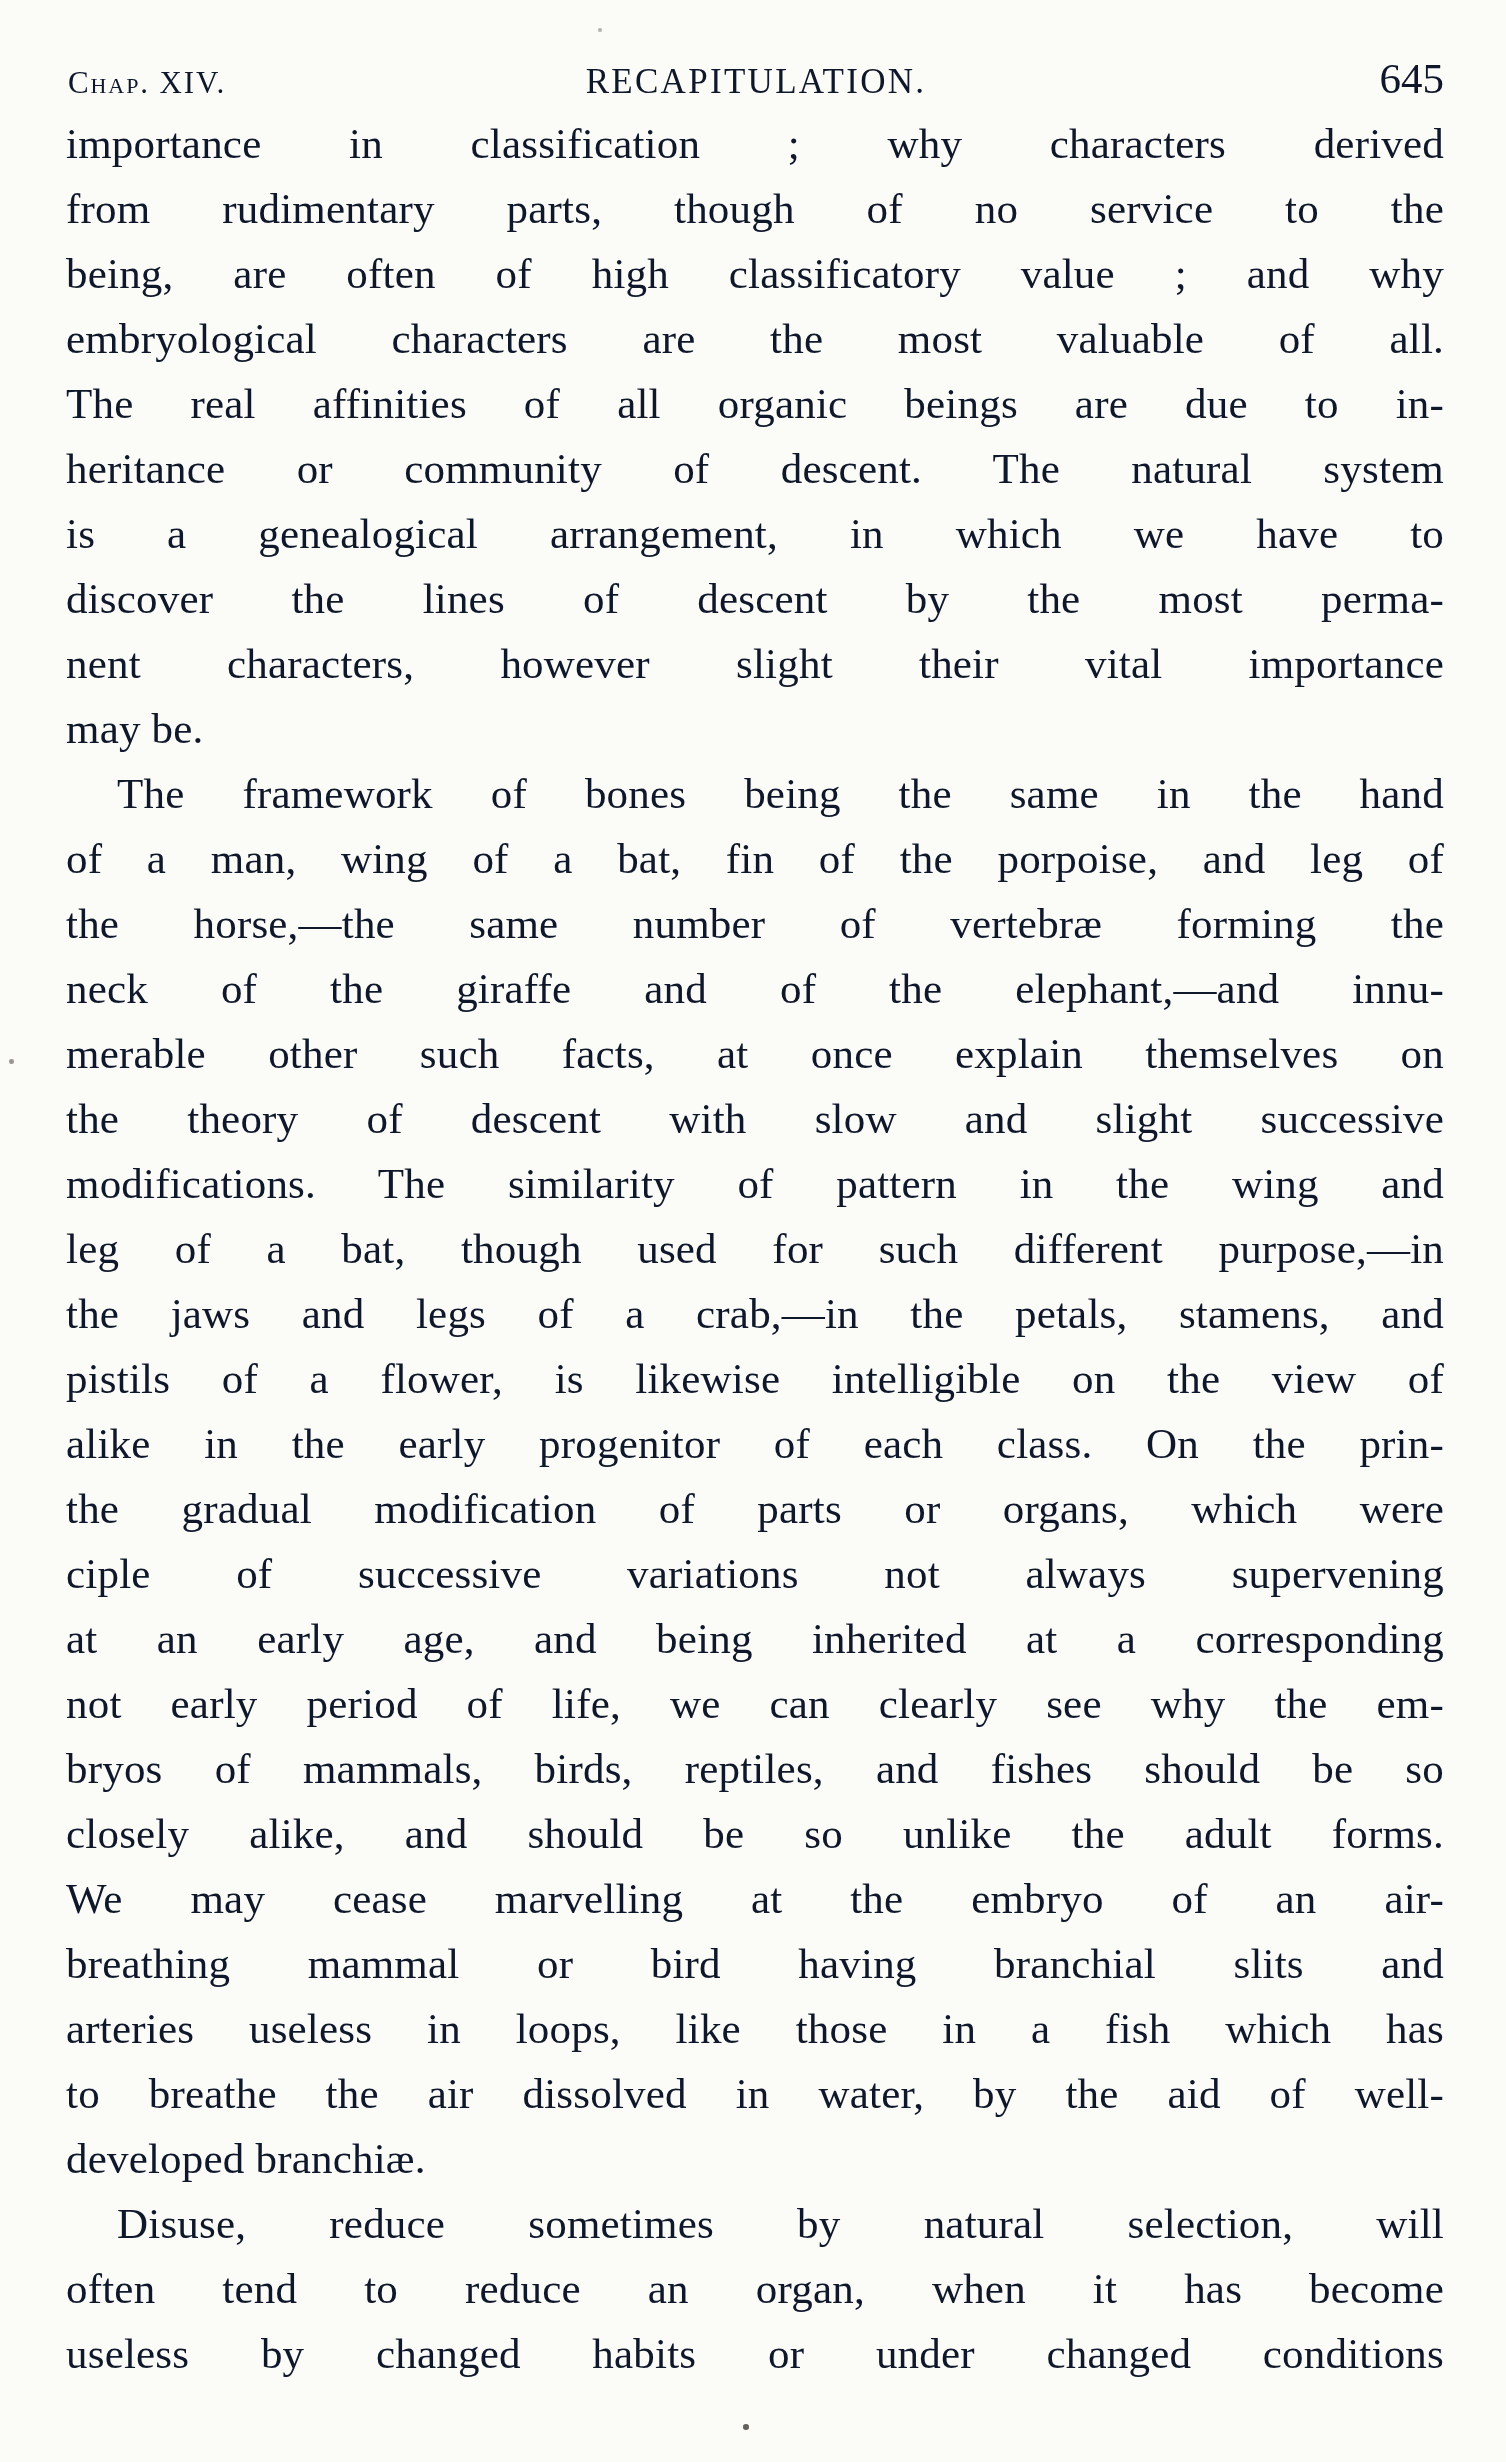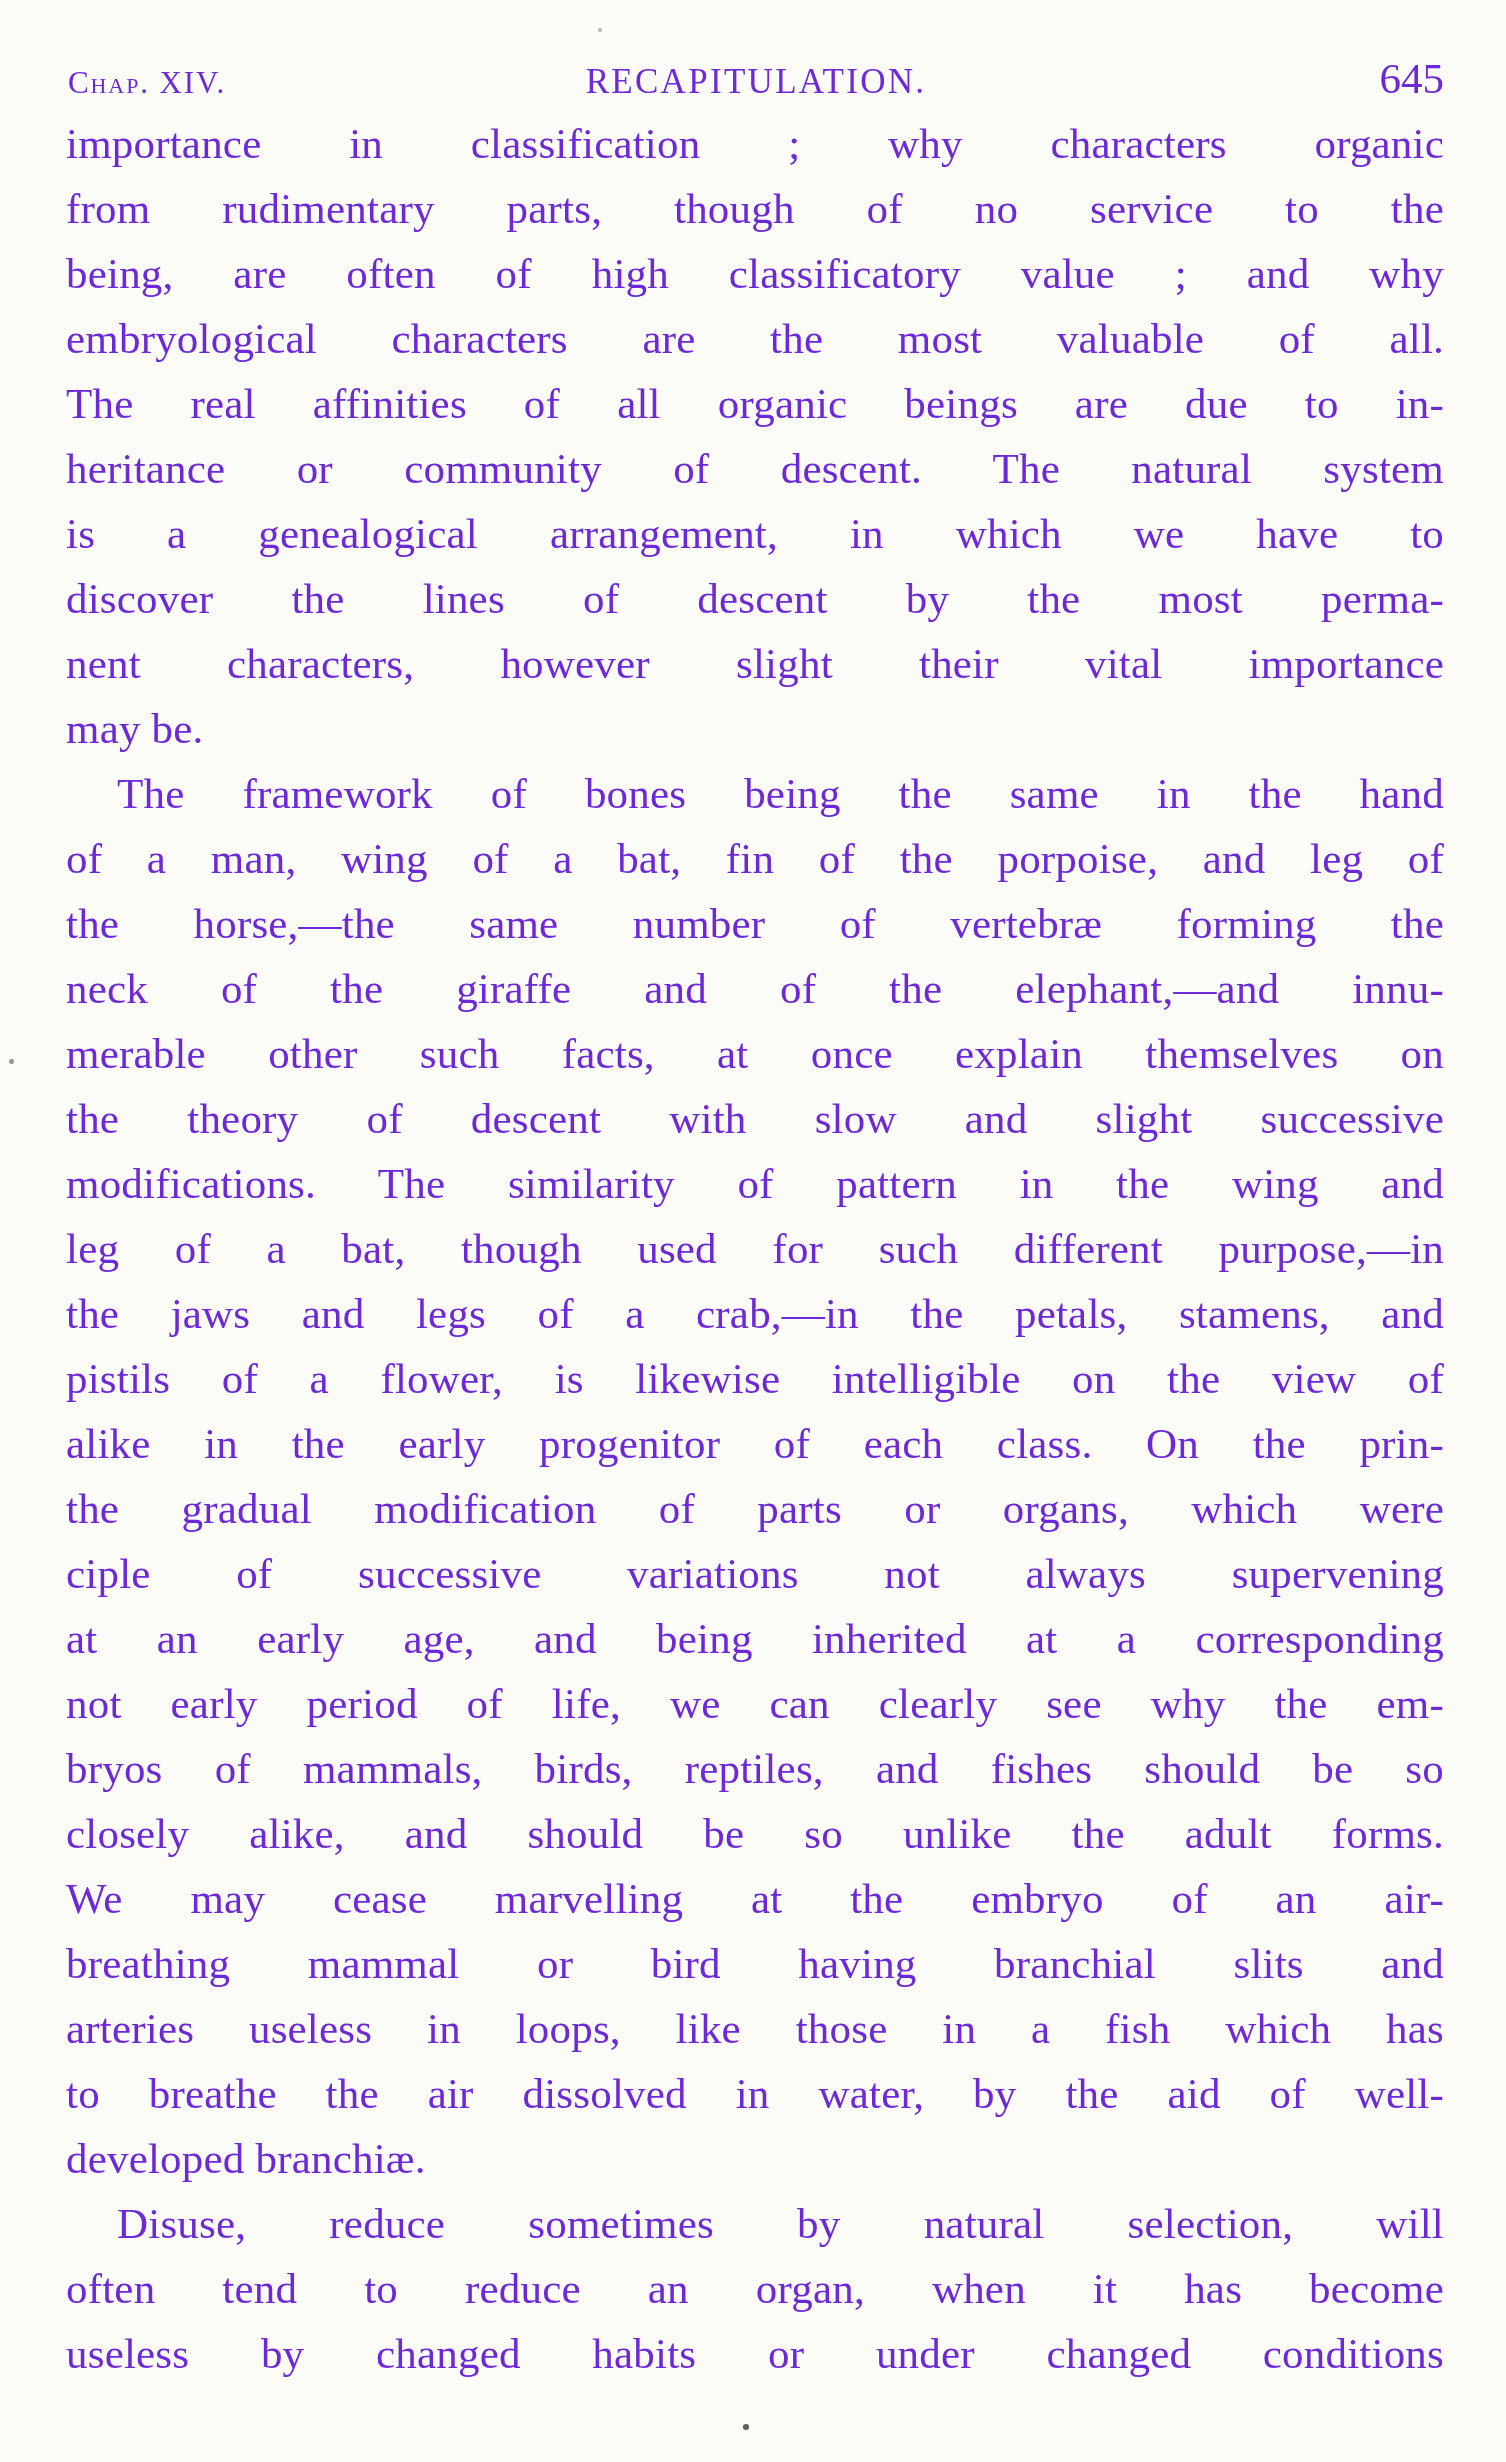--- a/index.html
+++ b/index.html
@@ -5,21 +5,21 @@
   * { box-sizing: border-box; }
   html, body { margin: 0; padding: 0; }
   body { background: #dededa; }
 
   .page {
     position: relative;
     width: 1506px;
     height: 2462px;
     margin: 0 auto;
     background: #fbfbf8;
-    color: #6d28d9;
+    color: #0f172a;
     font-family: "Liberation Serif", "DejaVu Serif", serif;
     overflow: hidden;
   }
 
   .page-header {
     position: absolute;
     top: 54px;
     left: 68px;
     right: 62px;
     display: grid;
@@ -80,21 +80,21 @@
 
 <div class="page">
 
   <div class="page-header">
     <div class="chapter-label">Chap. XIV.</div>
     <div class="running-title">RECAPITULATION.</div>
     <div class="page-number">645</div>
   </div>
 
   <div class="body-text">
-      <div class="line">importance in classification ; why characters organic</div>
+      <div class="line">importance in classification ; why characters derived</div>
       <div class="line">from rudimentary parts, though of no service to the</div>
       <div class="line">being, are often of high classificatory value ; and why</div>
       <div class="line">embryological characters are the most valuable of all.</div>
       <div class="line">The real affinities of all organic beings are due to in-</div>
       <div class="line">heritance or community of descent. The natural system</div>
       <div class="line">is a genealogical arrangement, in which we have to</div>
       <div class="line">discover the lines of descent by the most perma-</div>
       <div class="line">nent characters, however slight their vital importance</div>
       <div class="line para-end">may be.</div>
       <div class="line indent">The framework of bones being the same in the hand</div>

